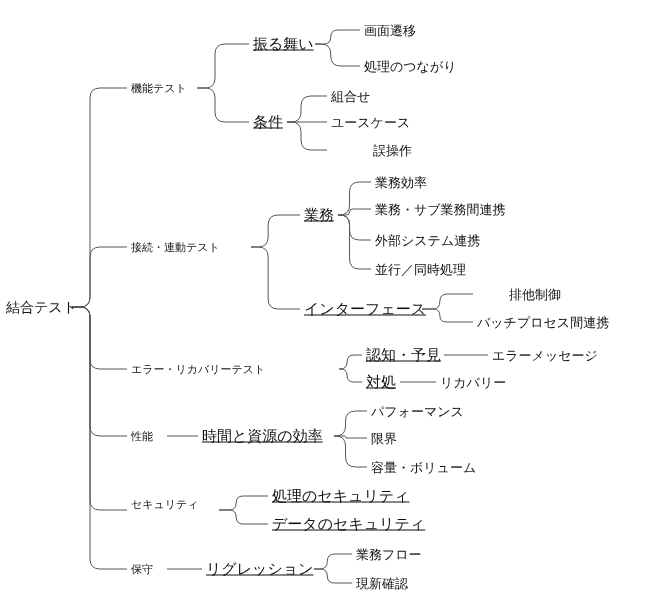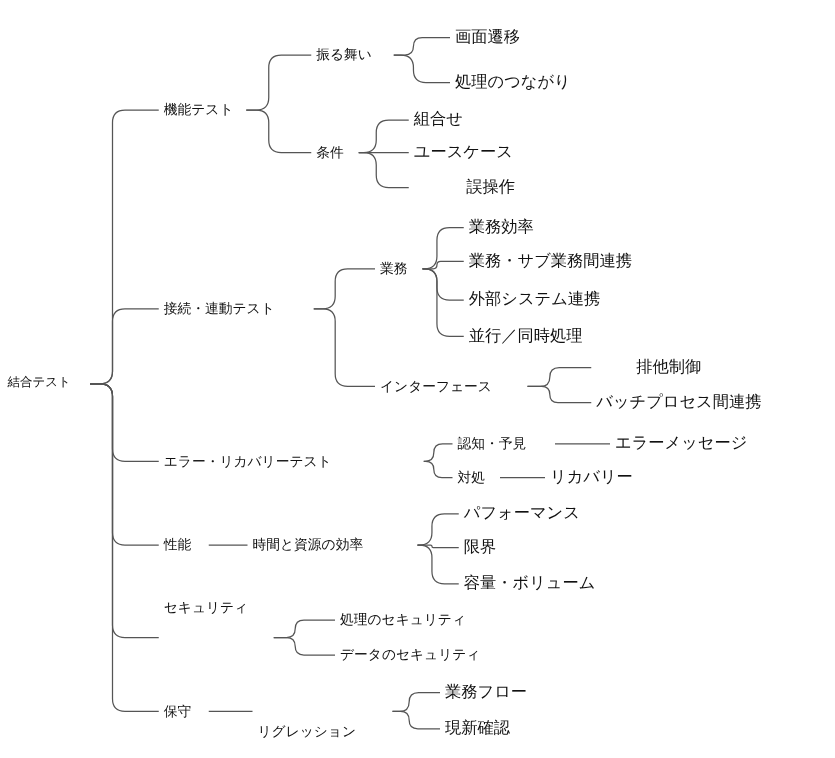--- a/index.html
+++ b/index.html
@@ -24,23 +24,23 @@
     pointer-events: none;
   }
   .node {
     position: absolute;
     white-space: nowrap;
     color: #111111;
     font-size: 13px;
     line-height: 1;
     transform: translateY(-50%);
   }
-  .node.lvl0 { font-size: 10px; }
+  .node.lvl0 { font-size: 14px; }
   .node.lvl1 { font-size: 11px; }
-  .node.lvl2 { font-size: 11px; }
+  .node.lvl2 { font-size: 15px; text-decoration: underline; }
   .node.lvl3 { font-size: 13px; }
 </style>
 </head>
 <body>
 
 <div id="canvas">
   <svg id="links" viewBox="0 0 668 606">
       <path d="M 72 307 L 80 307 Q 90 307 90 297 L 90 98 Q 90 88 100 88 L 127 88" fill="none" stroke="#555555" stroke-width="1"></path>
       <path d="M 72 307 L 80 307 Q 90 307 90 297 L 90 257 Q 90 247 100 247 L 127 247" fill="none" stroke="#555555" stroke-width="1"></path>
       <path d="M 72 307 L 80 307 Q 90 307 90 317 L 90 359 Q 90 369 100 369 L 127 369" fill="none" stroke="#555555" stroke-width="1"></path>
@@ -98,21 +98,21 @@
       <div class="node lvl1" style="left: 131px; top: 369px;">エラー・リカバリーテスト</div>
       <div class="node lvl2" style="left: 366px; top: 355px;">認知・予見</div>
       <div class="node lvl3" style="left: 492px; top: 355px; text-align: center;">エラーメッセージ</div>
       <div class="node lvl2" style="left: 366px; top: 382px;">対処</div>
       <div class="node lvl3" style="left: 440px; top: 382px;">リカバリー</div>
       <div class="node lvl1" style="left: 131px; top: 436px;">性能</div>
       <div class="node lvl2" style="left: 202px; top: 436px;">時間と資源の効率</div>
       <div class="node lvl3" style="left: 371px; top: 411px;">パフォーマンス</div>
       <div class="node lvl3" style="left: 371px; top: 438px;">限界</div>
       <div class="node lvl3" style="left: 371px; top: 467px;">容量・ボリューム</div>
-      <div class="node lvl1" style="left: 131px; top: 486px;">セキュリティ</div>
+      <div class="node lvl1" style="left: 131px; top: 504px;">セキュリティ</div>
       <div class="node lvl2" style="left: 272px; top: 496px;">処理のセキュリティ</div>
       <div class="node lvl2" style="left: 272px; top: 524px;">データのセキュリティ</div>
       <div class="node lvl1" style="left: 131px; top: 569px;">保守</div>
-      <div class="node lvl2" style="left: 206px; top: 569px; margin-top: 16px;">リグレッション</div>
+      <div class="node lvl2" style="left: 206px; top: 569px;">リグレッション</div>
       <div class="node lvl3" style="left: 356px; top: 554px;">業務フロー</div>
       <div class="node lvl3" style="left: 356px; top: 583px;">現新確認</div>
     </div>
 </div>
 
 </body></html>

